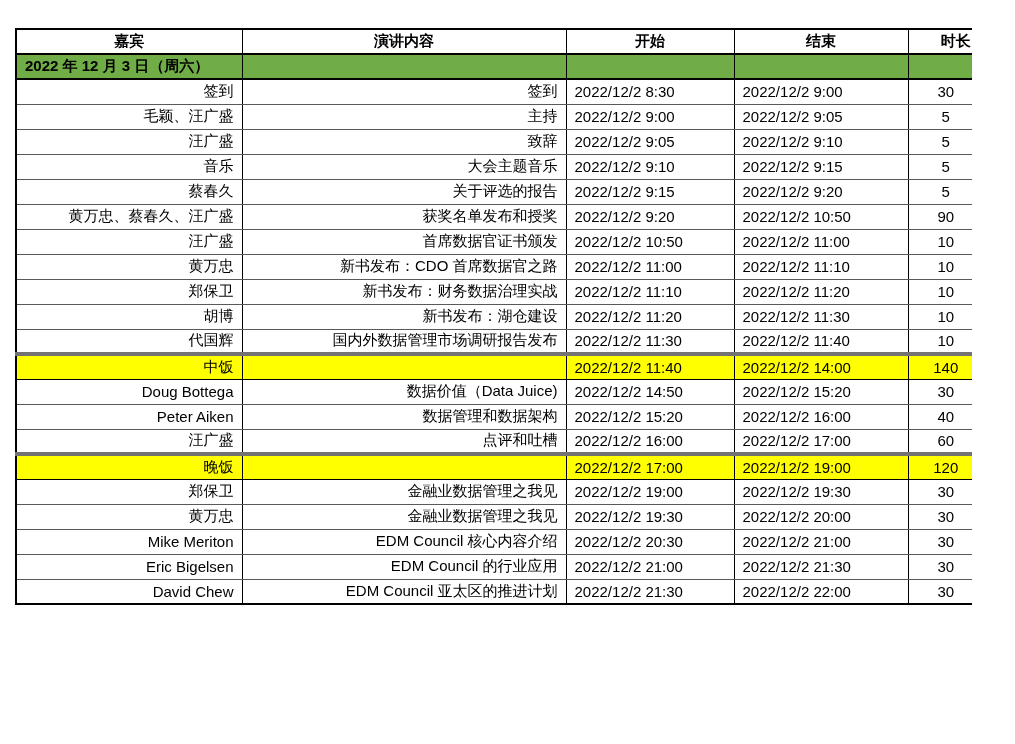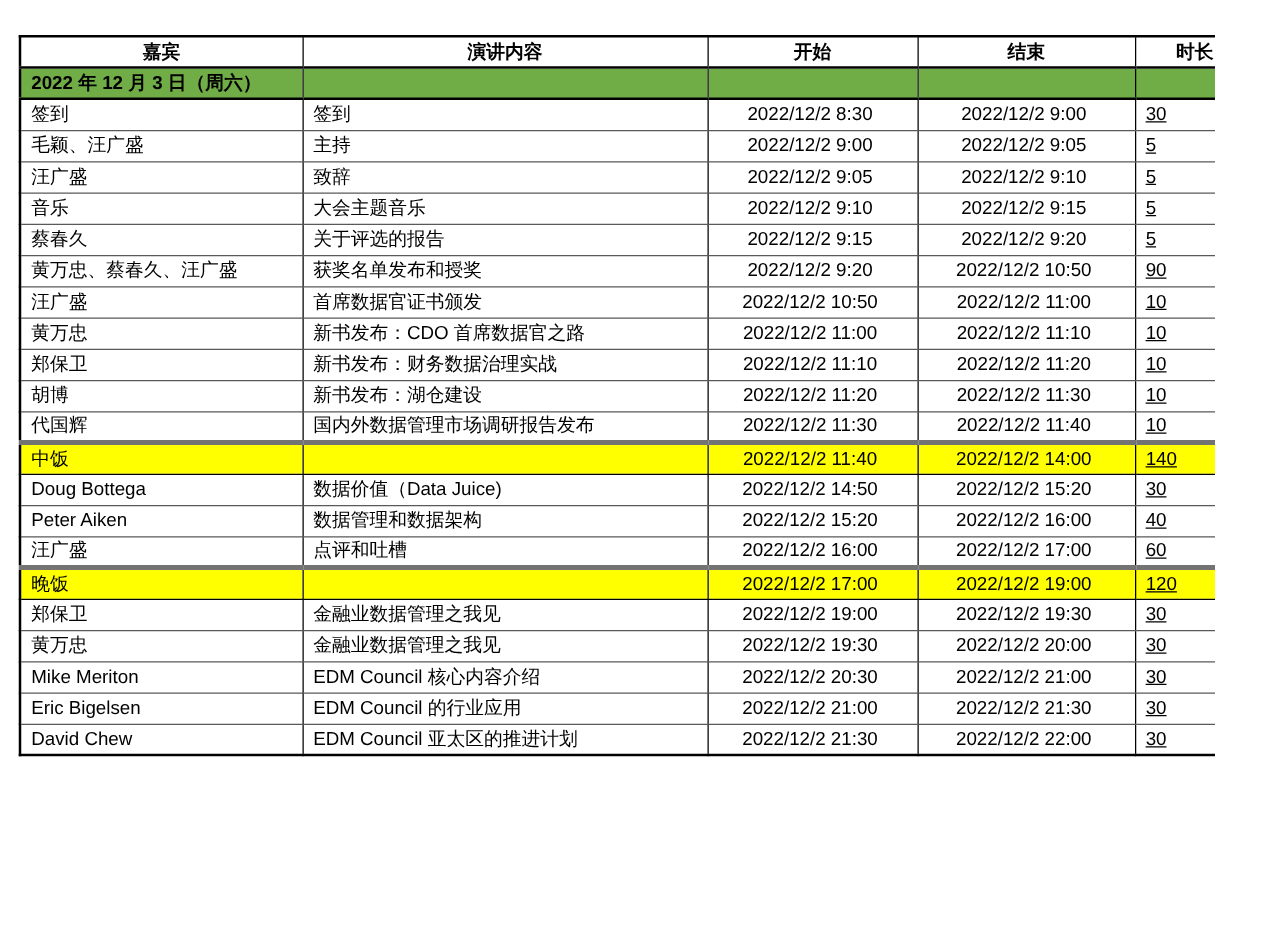--- a/index.html
+++ b/index.html
@@ -63,23 +63,23 @@
   }
   tbody td {
     border-top: 1px solid var(--border-row);
     border-bottom: 1px solid var(--border-row);
   }
   tbody tr.highlight td {
     background: var(--meal-row-bg);
     border-top: 4px solid #737373;
     border-bottom: 1px solid #000000;
   }
-  td.col-guest, td.col-content { text-align: left; }
-  td.col-start, td.col-end { text-align: center; padding-right: 12px; }
-  td.col-duration { text-align: left; padding-right: 28px; text-decoration: underline; }
+  td.col-guest, td.col-content { text-align: right; }
+  td.col-start, td.col-end { text-align: left; padding-right: 12px; }
+  td.col-duration { text-align: center; padding-right: 28px; }
 </style>
 </head>
 <body>
 
 <div class="page">
   <table class="schedule">
     <colgroup>
       <col class="c-guest">
       <col class="c-content">
       <col class="c-start">

